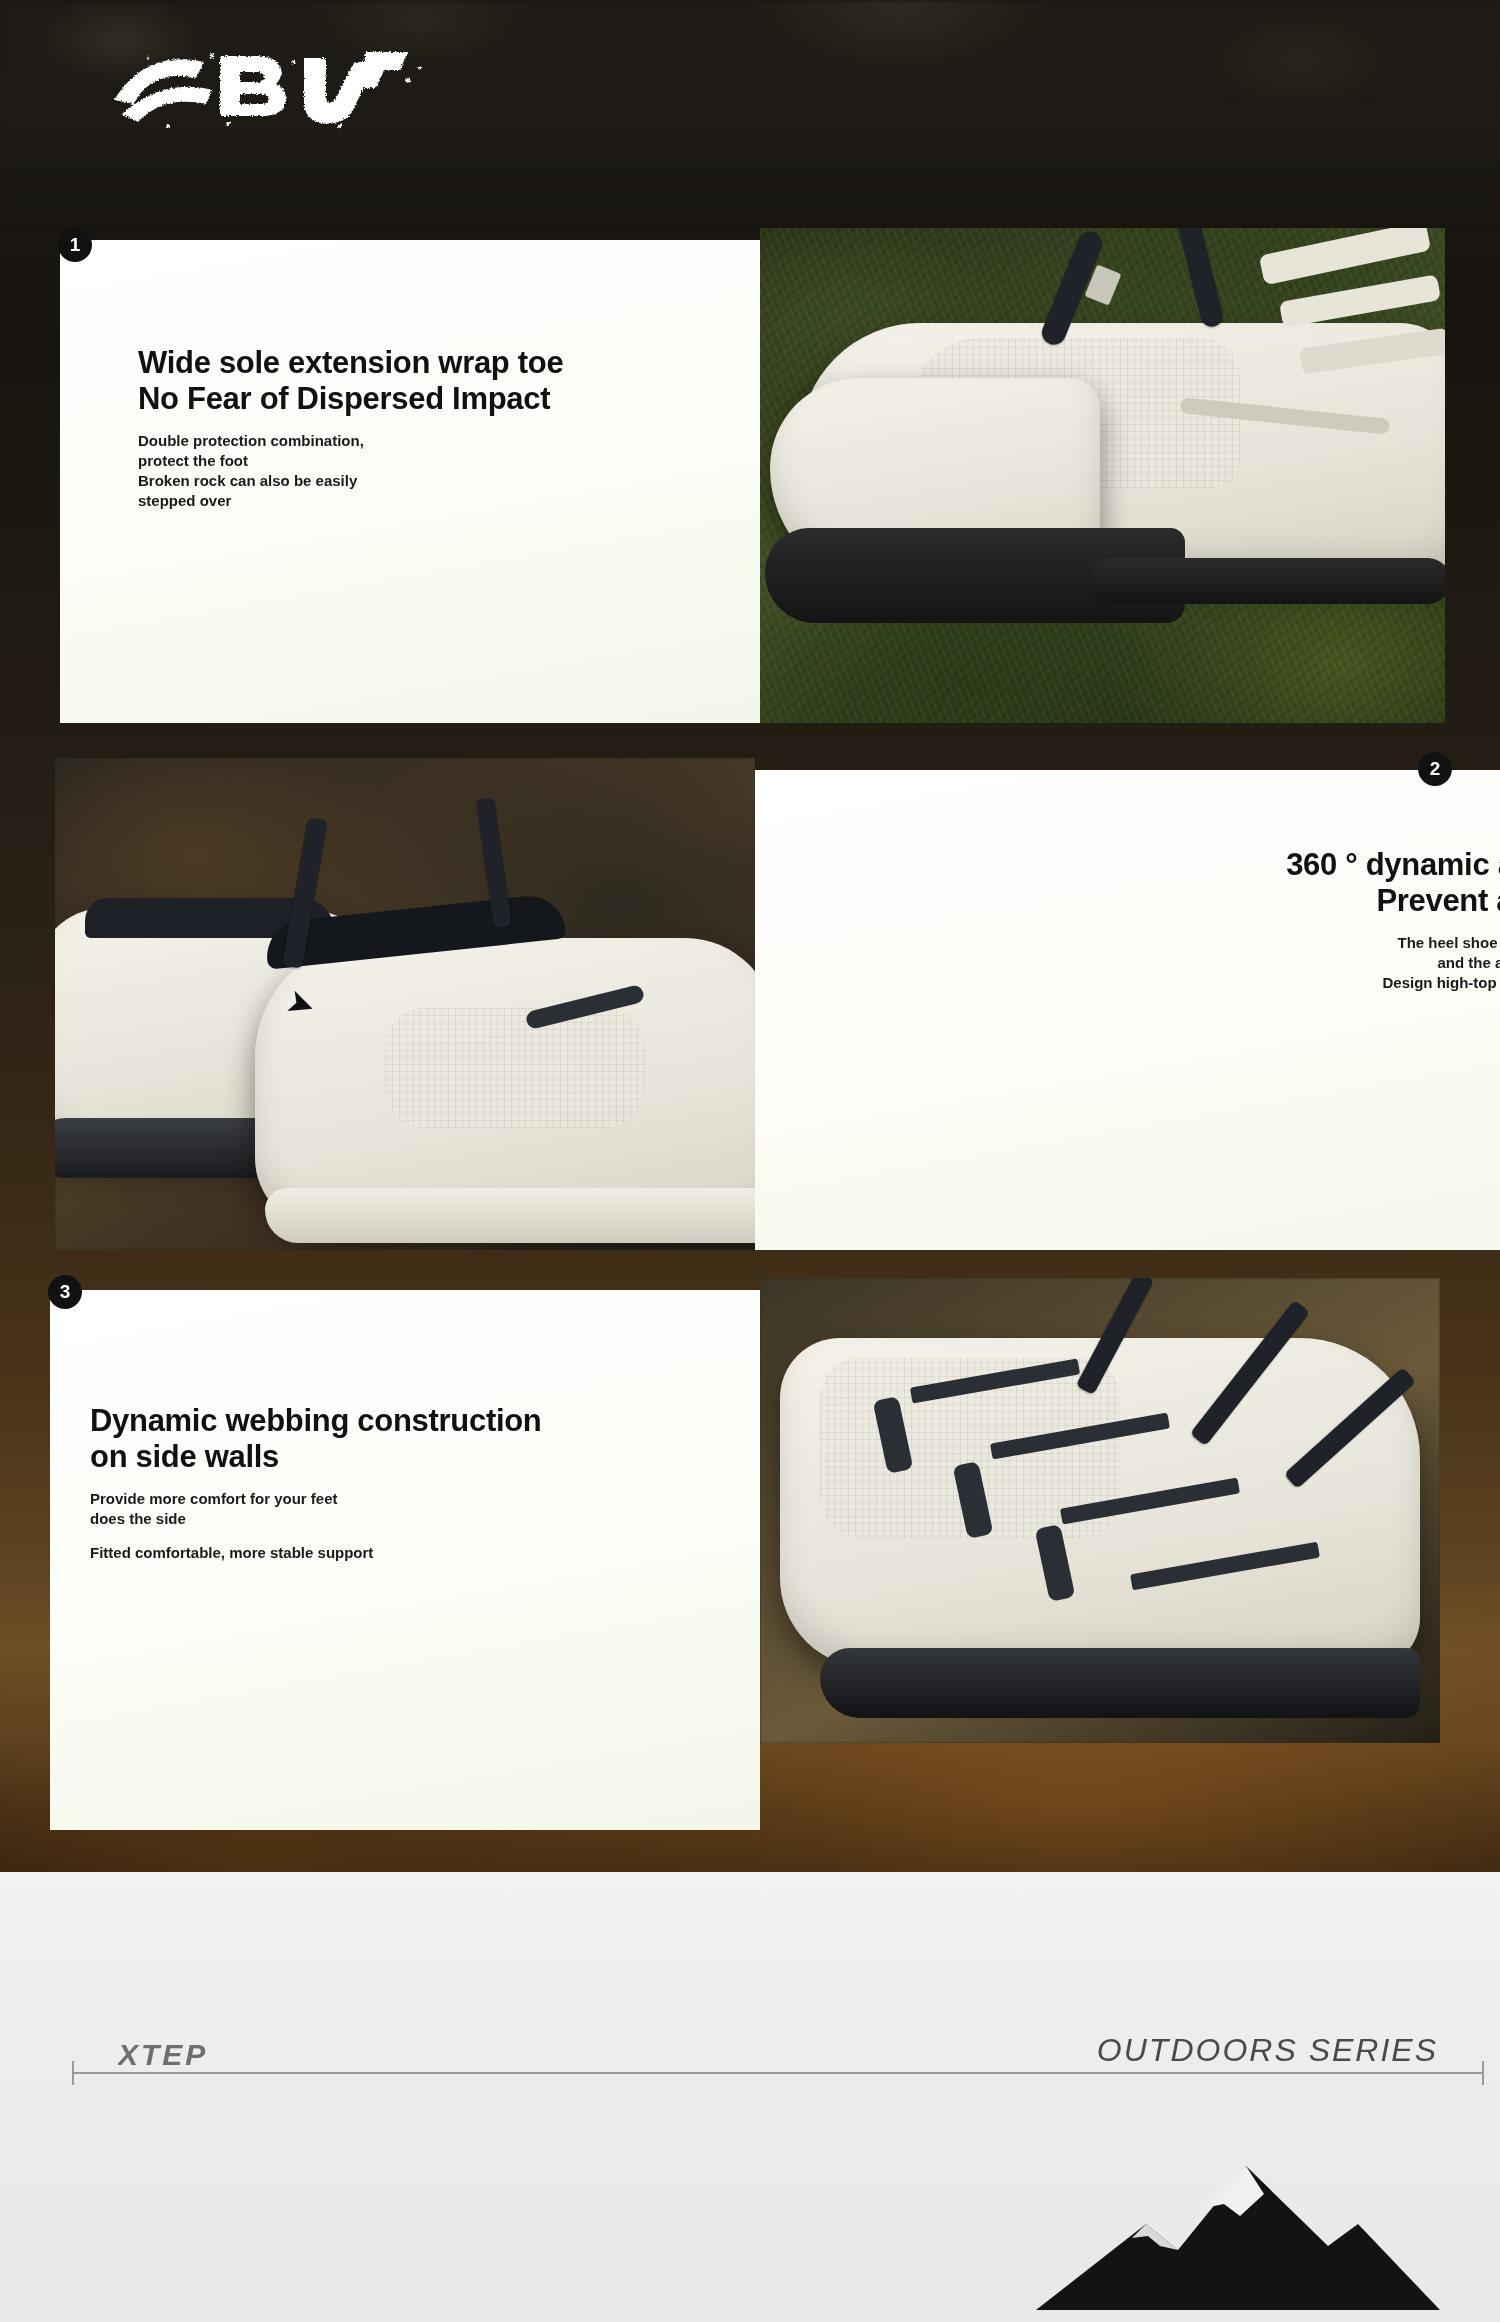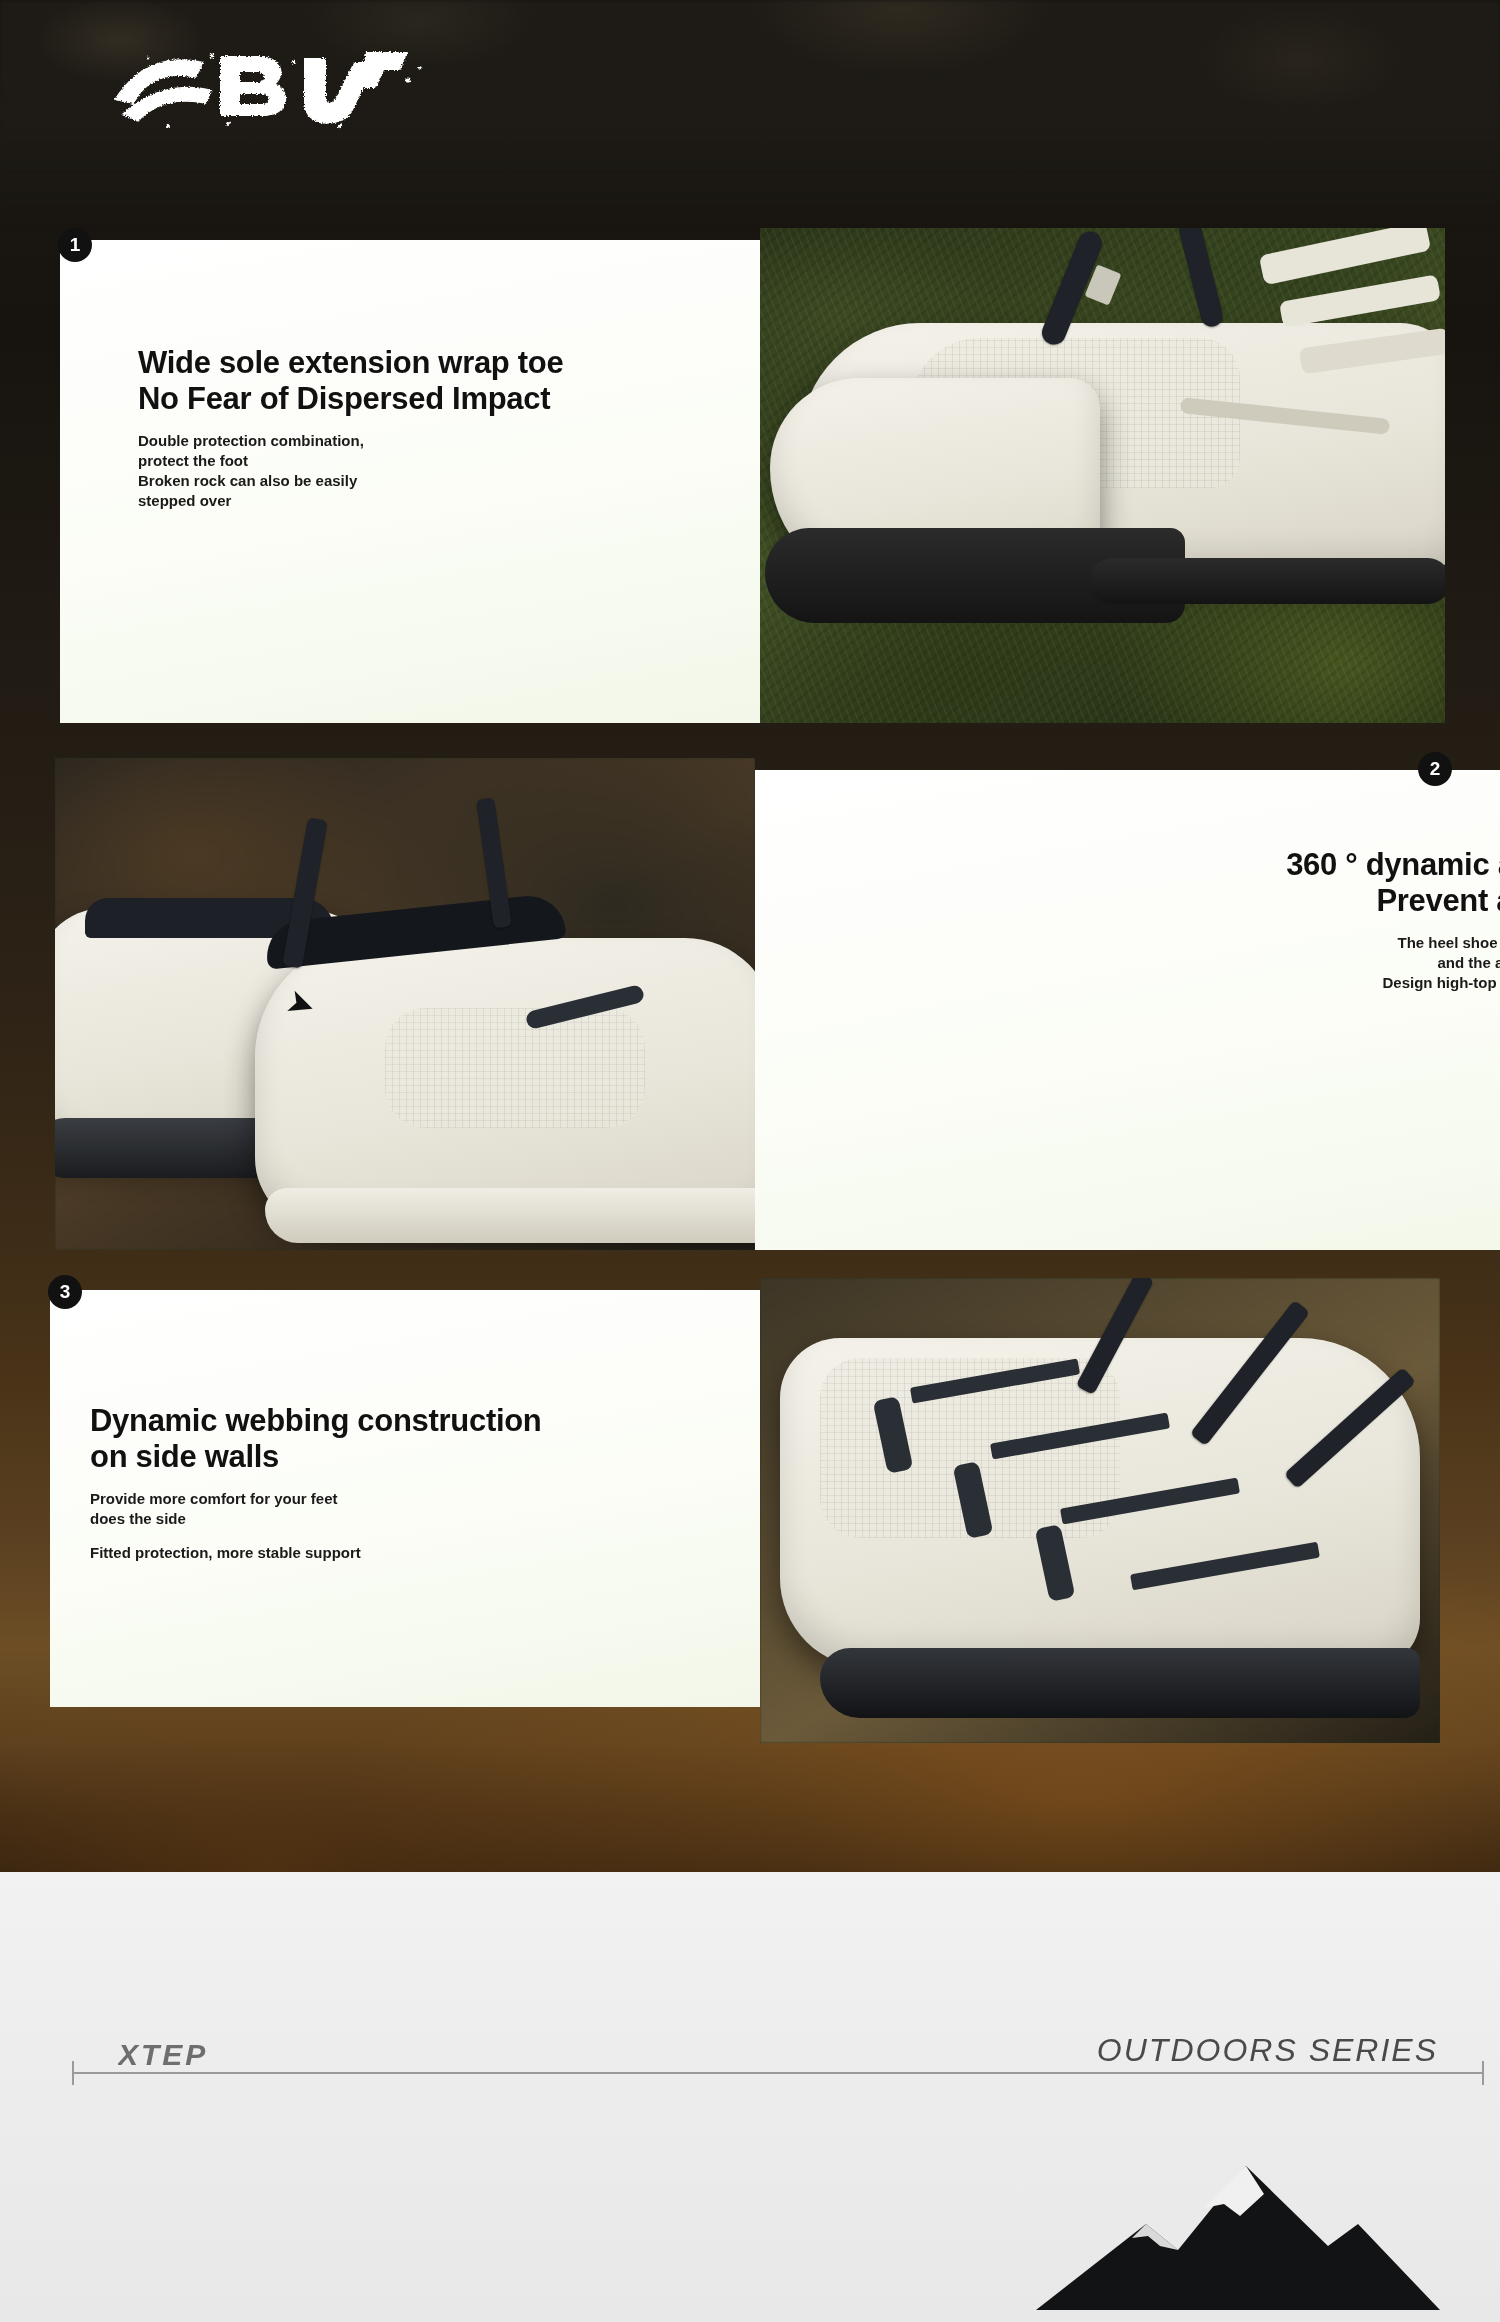--- a/index.html
+++ b/index.html
@@ -112,21 +112,21 @@
   #b1-text  { position: absolute; left: 78px; top: 105px; width: 560px; }
 
   
   #b2-photo { left: 55px; top: 758px; width: 700px; height: 492px; }
   #b2-panel { left: 755px; top: 770px; width: 940px; height: 480px; }
   #b2-badge { left: 1418px; top: 752px; }
   #b2-text  { position: absolute; right: 30px; top: 77px; width: 640px; text-align: right; }
 
   
   #b3-photo { left: 760px; top: 1278px; width: 680px; height: 465px; }
-  #b3-panel { left: 50px; top: 1290px; width: 710px; height: 417px; }
+  #b3-panel { left: 50px; top: 1290px; width: 710px; height: 540px; }
   #b3-badge { left: 48px; top: 1275px; }
   #b3-text  { position: absolute; left: 40px; top: 113px; width: 630px; }
 
   
   .bottom-panel {
     position: absolute;
     left: 0; top: 1872px;
     width: 1500px; height: 450px;
     background: linear-gradient(180deg, #f2f2f2 0%, #ededed 40%, #e8e8e8 100%);
     overflow: hidden;
@@ -376,21 +376,21 @@
         <div id="b3-text">
           <div class="head">
             <div>Dynamic webbing construction</div>
             <div>on side walls</div>
           </div>
           <div class="sub gap">
             <div>Provide more comfort for your feet</div>
             <div>does the side</div>
           </div>
           <div class="sub gap">
-            <div>Fitted protection, more stable support</div>
+            <div>Fitted comfortable, more stable support</div>
           </div>
         </div>
       </div>
 
       <div class="badge" id="b3-badge">3</div>
     </div>
   </div>
 
   <div class="bottom-panel"></div>
 

